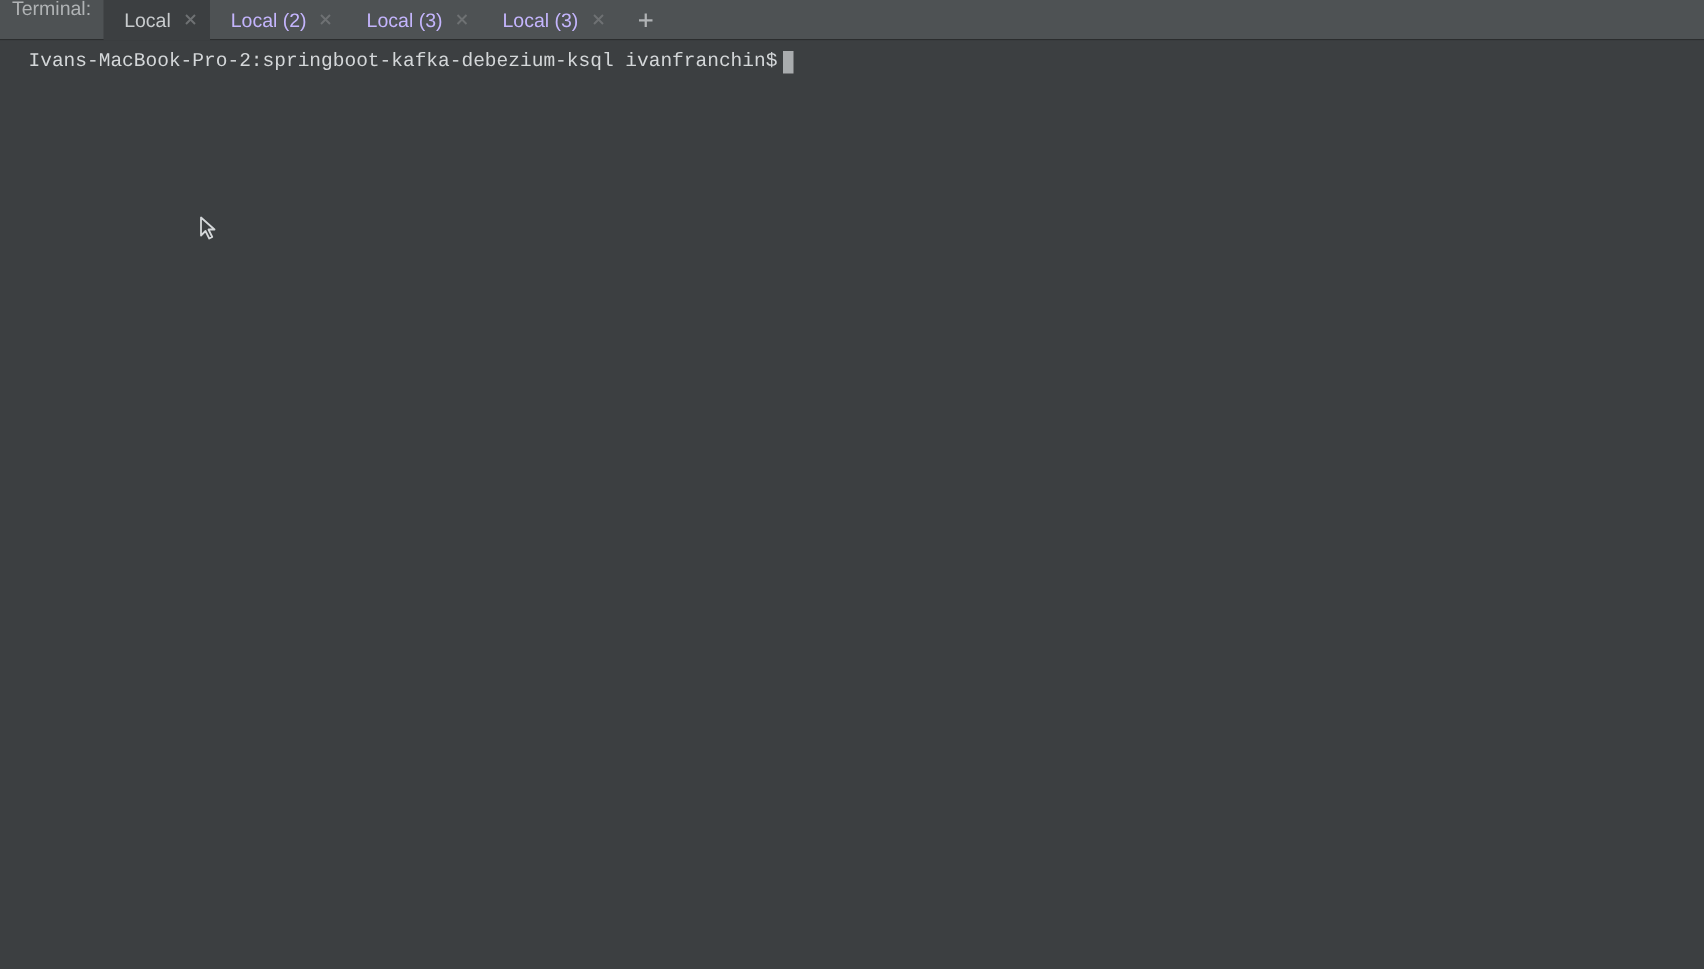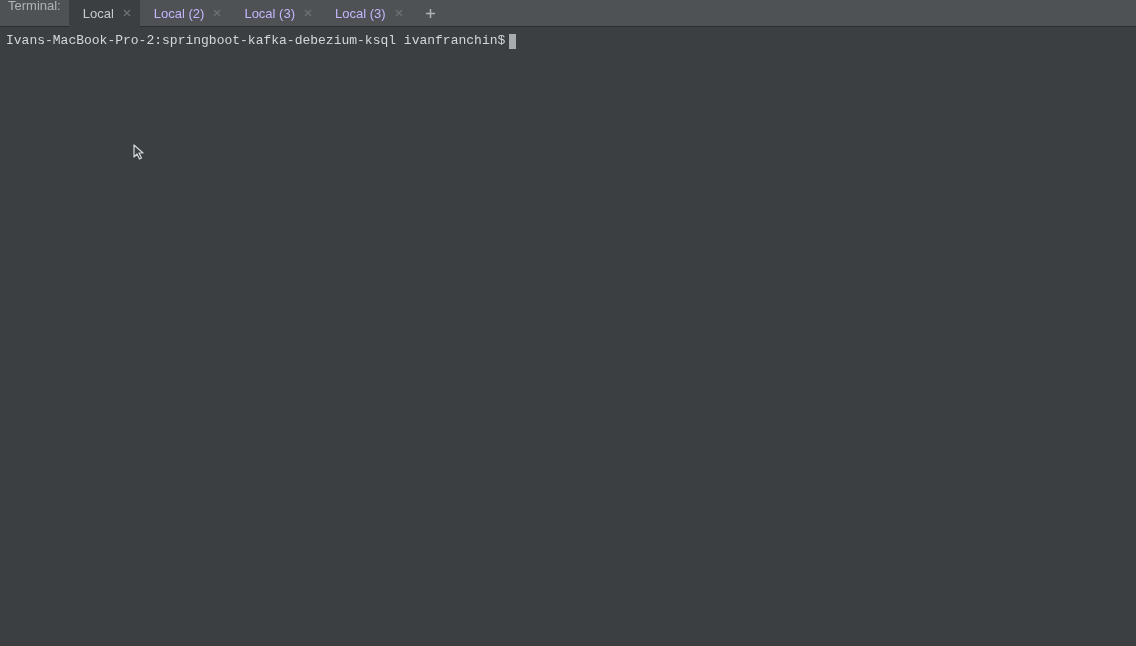--- a/index.html
+++ b/index.html
@@ -89,21 +89,21 @@
       cursor: pointer;
       margin-left: 6px;
     }
     
     .add-tab svg {
       width: 11px;
       height: 11px;
     }
     
     .terminal-content {
-      padding: 5px 6px;
+      padding: 5px 19px;
       font-family: Menlo, Monaco, "Courier New", monospace;
       font-size: 13px;
       color: #d4d7d9;
       line-height: 1.4;
       height: calc(100% - 27px);
       background: #3c3f41;
     }
     
     .prompt-line {
       display: flex;

